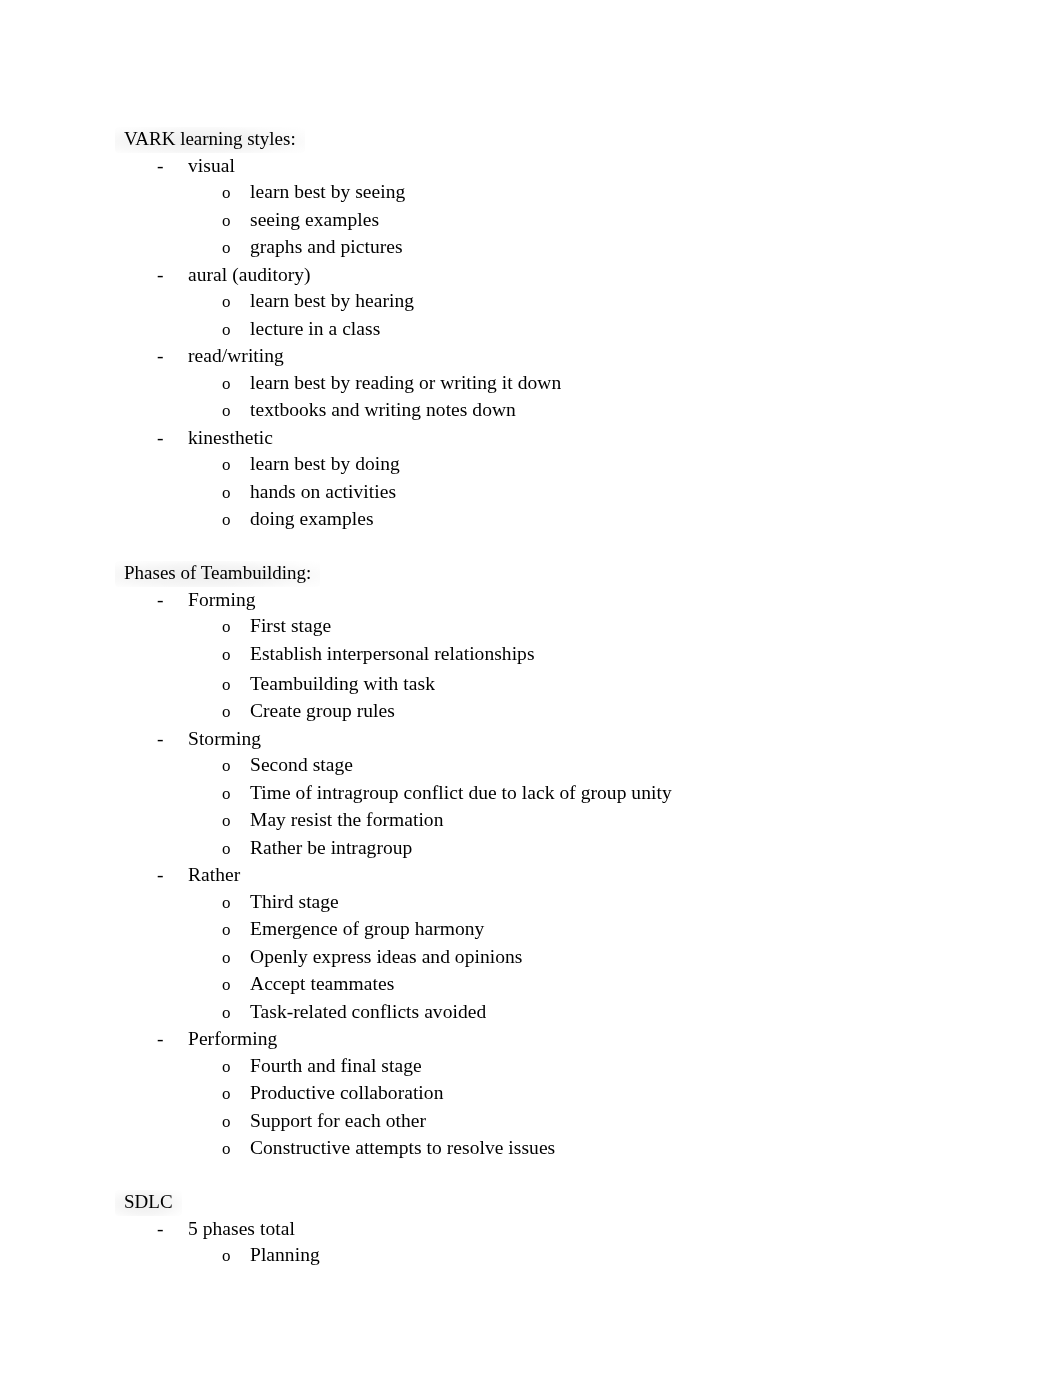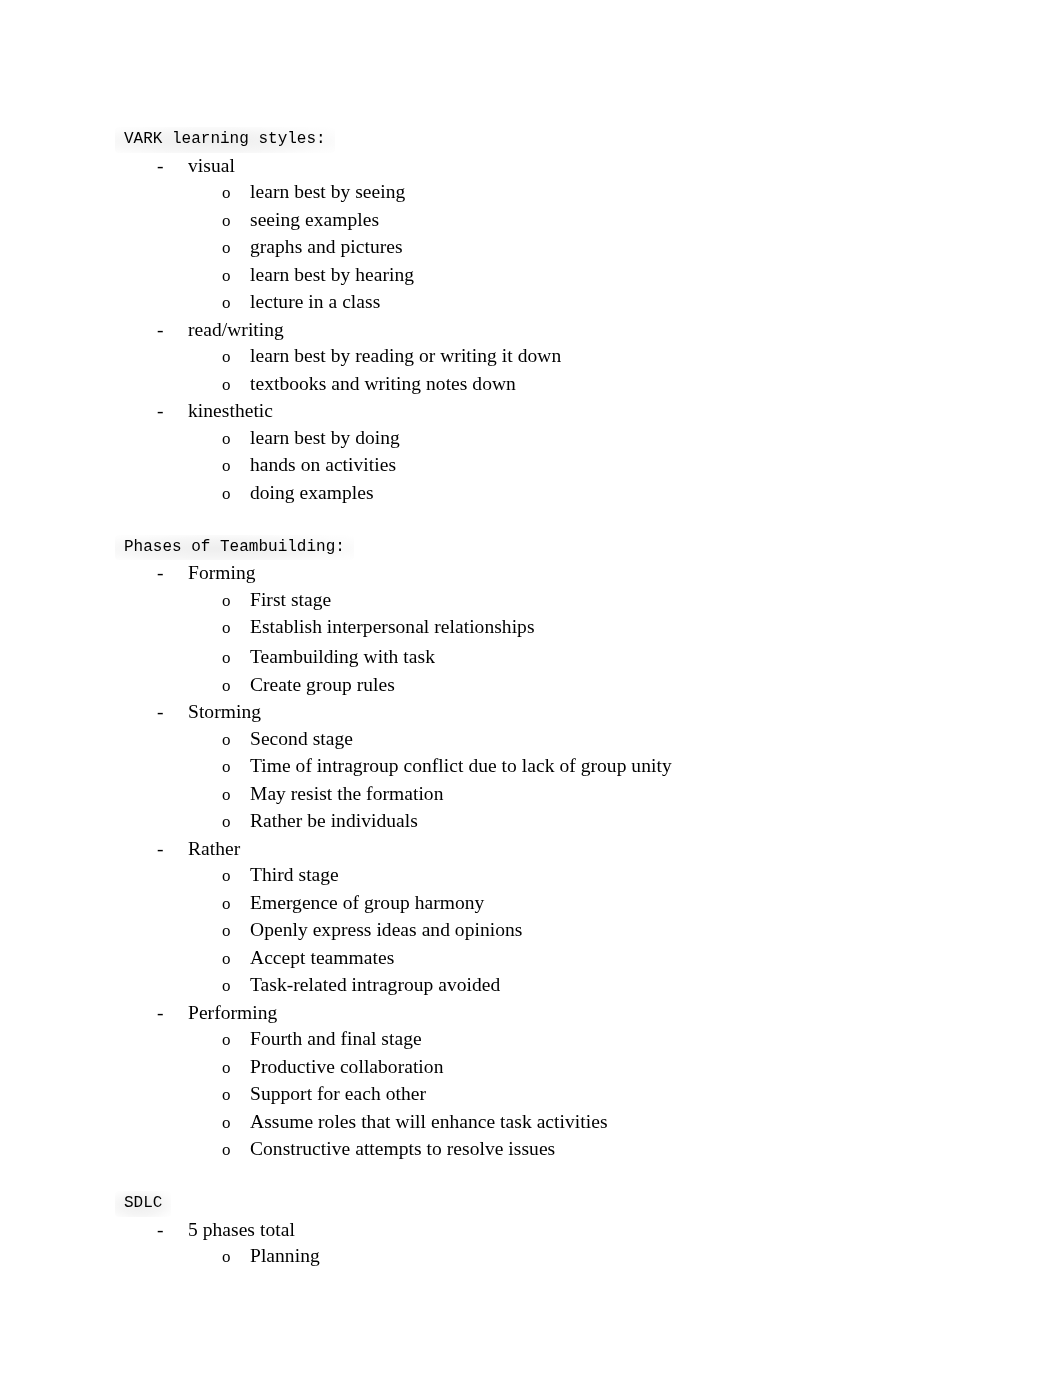--- a/index.html
+++ b/index.html
@@ -35,25 +35,24 @@
     position: relative;
     font-size: 19.5px;
     line-height: 26.5px;
     white-space: nowrap;
     letter-spacing: 0.05px;
   }
 
   
   .heading {
     position: relative;
-    font-size: 16px;
+    font-size: 19px;
     line-height: 26.5px;
     white-space: nowrap;
     padding-left: 0;
-    font-family: Liberation Mono, monospace;
   }
   .heading .hl {
     position: relative;
     display: inline-block;
     z-index: 1;
   }
   .heading .hl::before {
     content: "";
     position: absolute;
     left: -9px;
@@ -101,20 +100,21 @@
 <div class="page">
   <div class="doc-body">
 
     <div class="heading"><span class="hl">VARK learning styles:</span></div>
 
     <div class="line lvl1"><span class="marker">-</span><span>visual</span></div>
     <div class="line lvl2"><span class="marker">o</span><span>learn best by seeing</span></div>
     <div class="line lvl2"><span class="marker">o</span><span>seeing examples</span></div>
     <div class="line lvl2"><span class="marker">o</span><span>graphs and pictures</span></div>
 
+    <div class="line lvl1"><span class="marker">-</span><span>aural (auditory)</span></div>
     <div class="line lvl2"><span class="marker">o</span><span>learn best by hearing</span></div>
     <div class="line lvl2"><span class="marker">o</span><span>lecture in a class</span></div>
 
     <div class="line lvl1"><span class="marker">-</span><span>read/writing</span></div>
     <div class="line lvl2"><span class="marker">o</span><span>learn best by reading or writing it down</span></div>
     <div class="line lvl2"><span class="marker">o</span><span>textbooks and writing notes down</span></div>
 
     <div class="line lvl1"><span class="marker">-</span><span>kinesthetic</span></div>
     <div class="line lvl2"><span class="marker">o</span><span>learn best by doing</span></div>
     <div class="line lvl2"><span class="marker">o</span><span>hands on activities</span></div>
@@ -128,34 +128,33 @@
     <div class="line lvl2"><span class="marker">o</span><span>First stage</span></div>
     <div class="line lvl2"><span class="marker">o</span><span>Establish interpersonal relationships</span></div>
     <div class="spacer small"></div>
     <div class="line lvl2"><span class="marker">o</span><span>Teambuilding with task</span></div>
     <div class="line lvl2"><span class="marker">o</span><span>Create group rules</span></div>
 
     <div class="line lvl1"><span class="marker">-</span><span>Storming</span></div>
     <div class="line lvl2"><span class="marker">o</span><span>Second stage</span></div>
     <div class="line lvl2"><span class="marker">o</span><span>Time of intragroup conflict due to lack of group unity</span></div>
     <div class="line lvl2"><span class="marker">o</span><span>May resist the formation</span></div>
-    <div class="line lvl2"><span class="marker">o</span><span>Rather be individuals</span></div>
+    <div class="line lvl2"><span class="marker">o</span><span>Rather be intragroup</span></div>
 
     <div class="line lvl1"><span class="marker">-</span><span>Rather</span></div>
     <div class="line lvl2"><span class="marker">o</span><span>Third stage</span></div>
     <div class="line lvl2"><span class="marker">o</span><span>Emergence of group harmony</span></div>
     <div class="line lvl2"><span class="marker">o</span><span>Openly express ideas and opinions</span></div>
     <div class="line lvl2"><span class="marker">o</span><span>Accept teammates</span></div>
-    <div class="line lvl2"><span class="marker">o</span><span>Task-related intragroup avoided</span></div>
+    <div class="line lvl2"><span class="marker">o</span><span>Task-related conflicts avoided</span></div>
 
     <div class="line lvl1"><span class="marker">-</span><span>Performing</span></div>
     <div class="line lvl2"><span class="marker">o</span><span>Fourth and final stage</span></div>
     <div class="line lvl2"><span class="marker">o</span><span>Productive collaboration</span></div>
     <div class="line lvl2"><span class="marker">o</span><span>Support for each other</span></div>
-    <div class="line lvl2"><span class="marker">o</span><span>Assume roles that will enhance task activities</span></div>
     <div class="line lvl2"><span class="marker">o</span><span>Constructive attempts to resolve issues</span></div>
 
     <div class="spacer"></div>
 
     <div class="heading"><span class="hl">SDLC</span></div>
 
     <div class="line lvl1"><span class="marker">-</span><span>5 phases total</span></div>
     <div class="line lvl2"><span class="marker">o</span><span>Planning</span></div>
 
   </div>

